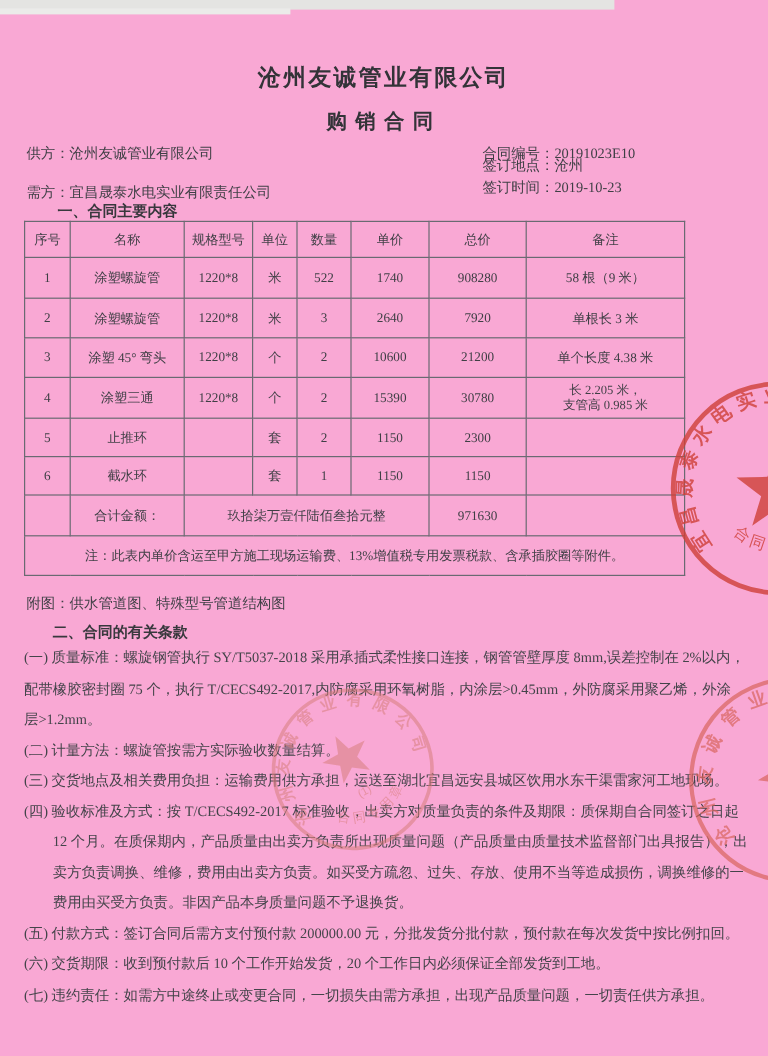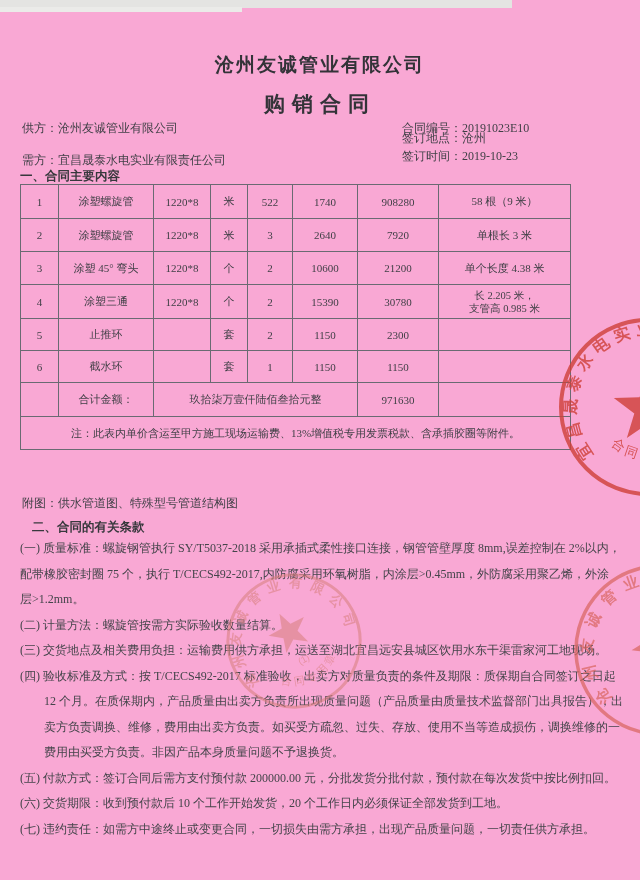--- a/index.html
+++ b/index.html
@@ -8,31 +8,31 @@
     background:#f9a8d4;overflow:hidden;
     font-family:"Liberation Serif","DejaVu Serif",serif;
     color:#3f3f45;
   }
   .scan-strip1{position:absolute;top:0;left:0;width:512px;height:8px;background:#e4e4e2;}
   .scan-strip2{position:absolute;top:7px;left:0;width:242px;height:5px;background:#eBebe9;}
 
   .doc-company{position:absolute;top:52px;left:0;width:100%;text-align:center;
     font-size:19px;font-weight:700;letter-spacing:2px;color:#333338;}
   .doc-title{position:absolute;top:90px;left:0;width:100%;text-align:center;
-    font-size:21px;font-weight:700;letter-spacing:7px;color:#333338;}
+    font-size:17px;font-weight:700;letter-spacing:7px;color:#333338;}
 
   .line{position:absolute;font-size:12px;white-space:nowrap;}
   .supplier-line{top:120px;left:22px;}
   .buyer-line{top:152px;left:22px;}
   .meta-line1{top:120px;left:402px;}
   .meta-line2{top:130px;left:402px;}
   .meta-line3{top:148px;left:402px;}
-  .sec-heading{position:absolute;font-size:12.5px;font-weight:700;color:#38383d;white-space:nowrap;}
+  .sec-heading{position:absolute;font-size:12.5px;font-weight:700;color:#38383d;white-space:nowrap;margin-left:28px;}
   .sec1-heading{top:168px;left:20px;}
-  .sec2-heading{top:519px;left:32px;}
+  .sec2-heading{top:519px;left:16px;}
   .attachment-line{top:495px;left:22px;}
 
   table.items{
     position:absolute;top:184px;left:20px;width:550px;
     border-collapse:collapse;table-layout:fixed;
     font-size:11px;color:#3f3f45;
   }
   table.items td,table.items th{
     border:1px solid #6a6a72;text-align:center;vertical-align:middle;
     padding:0 2px;font-weight:400;overflow:hidden;
@@ -79,20 +79,30 @@
       <col style="width:38px">
         <col style="width:95px">
         <col style="width:57px">
         <col style="width:37px">
       <col style="width:45px">
         <col style="width:65px">
         <col style="width:81px">
         <col style="width:132px">
     </colgroup>
     <tbody>
+        <tr class="h-row">
+      <th>序号</th>
+      <th>名称</th>
+      <th>规格型号</th>
+      <th>单位</th>
+      <th>数量</th>
+      <th>单价</th>
+      <th>总价</th>
+      <th>备注</th>
+    </tr>
     <tr class="r1">
       <td>1</td>
       <td>涂塑螺旋管</td>
       <td>1220*8</td>
       <td>米</td>
       <td>522</td>
       <td>1740</td>
       <td>908280</td>
       <td>58 根（9 米）</td>
     </tr>

